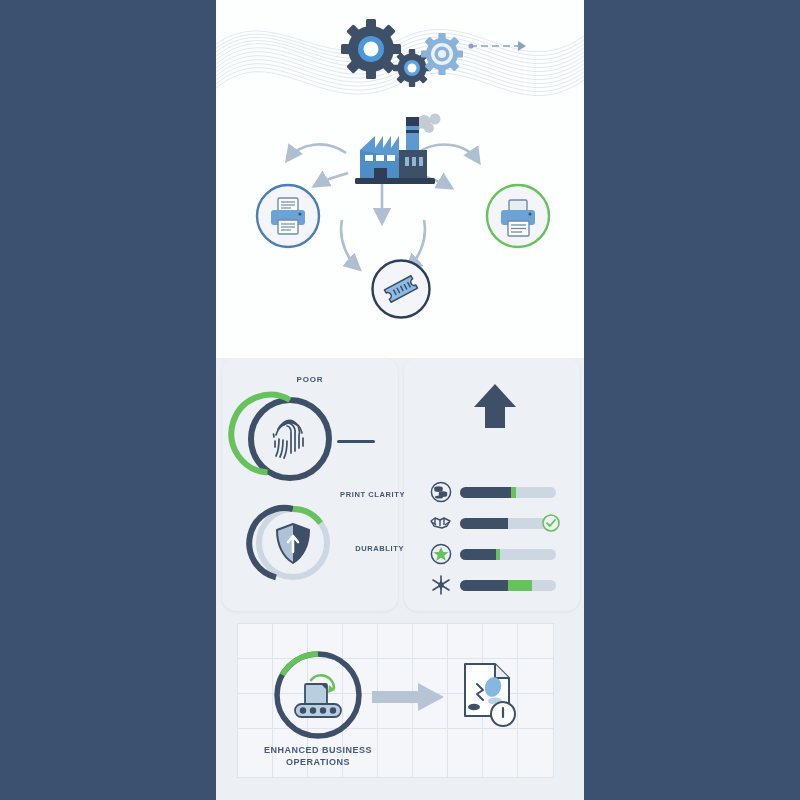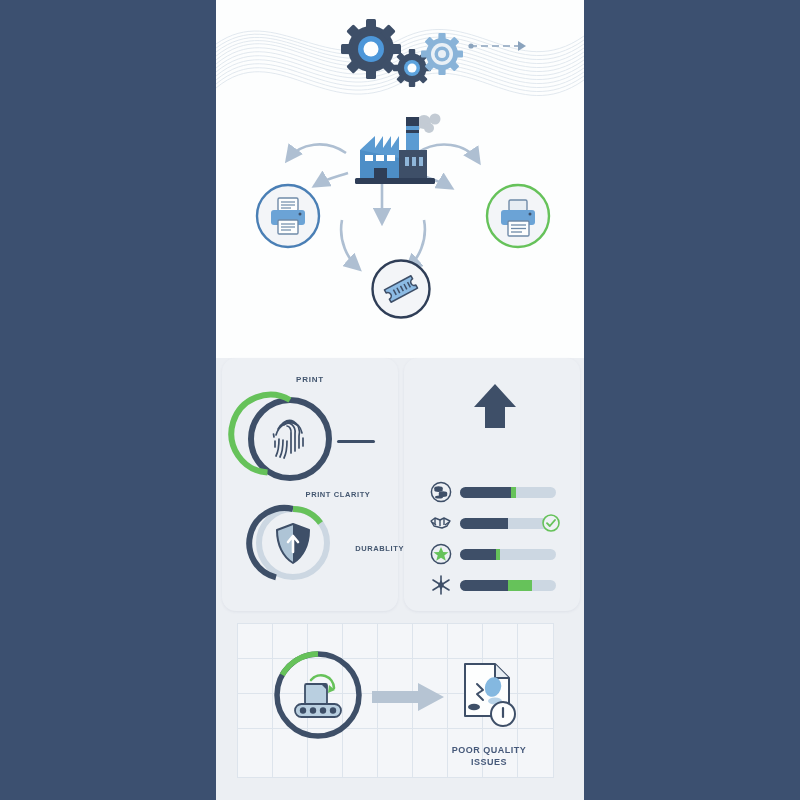--- a/index.html
+++ b/index.html
@@ -250,41 +250,41 @@
           <line x1="32" y1="28" x2="32" y2="34"></line>
           <line x1="36" y1="28" x2="36" y2="34"></line>
           <line x1="40" y1="28" x2="40" y2="34"></line>
         </g>
       </g>
     </svg>
   </div>
 
   <div class="panel panel-left"></div>
 
-  <div class="lbl" style="left:242px;top:374px;width:136px;">PRINT</div>
+  <div class="lbl" style="left:242px;top:374px;width:136px;">POOR</div>
 
   <svg class="abs" style="left:243px;top:392px;" width="94" height="94" viewBox="0 0 94 94">
     <circle cx="47" cy="47" r="39" fill="none" stroke="#3e4f68" stroke-width="6"></circle>
     <path d="M47,8 A39,39 0 1,0 24.5,80.6" fill="none" stroke="#66c25a" stroke-width="6"></path>
     <g transform="translate(47,47)" fill="none" stroke="#3e4f68" stroke-width="1.7" stroke-linecap="round">
       <path d="M-12,-10 A13,15 0 0 1 12,-6"></path>
       <path d="M-14,-4 A15,19 0 0 1 7,-14"></path>
       <path d="M-9,-13 A10,12 0 0 1 9,-3 L9,9"></path>
       <path d="M-6,-14 A7,9 0 0 1 5,-5 L5,12"></path>
       <path d="M-3,-13 A4,6 0 0 1 1,-6 L1,14"></path>
       <path d="M-15,2 L-15,8"></path>
       <path d="M-11,0 C-11,8 -12,13 -14,17"></path>
       <path d="M-7,1 C-7,9 -8,14 -10,18"></path>
       <path d="M-3,2 C-3,10 -4,15 -6,19"></path>
       <path d="M13,-1 L13,7"></path>
       <path d="M-16,-2 L-16.5,-5"></path>
     </g>
   </svg>
 
-  <div class="lbl lbl-sm" style="left:292px;top:489px;width:92px;text-align:center;">PRINT CLARITY</div>
+  <div class="lbl lbl-sm" style="left:313px;top:489px;width:92px;text-align:right;">PRINT CLARITY</div>
 
   <div class="abs" style="left:337px;top:440px;width:38px;height:3px;background:#3e4f68;border-radius:2px;"></div>
 
   <svg class="abs" style="left:252px;top:502px;" width="82" height="82" viewBox="0 0 82 82">
     <circle cx="41" cy="41" r="34" fill="none" stroke="#ccd7e2" stroke-width="6"></circle>
     <path d="M41,7 A34,34 0 1,0 24,75.4" fill="none" stroke="#3e4f68" stroke-width="6"></path>
     <path d="M41,7 A34,34 0 0,1 68.5,21" fill="none" stroke="#66c25a" stroke-width="6"></path>
     <g transform="translate(41,41)">
       <path d="M0,-19 L16,-13 C16,2 10,14 0,20 C-10,14 -16,2 -16,-13 Z" fill="#aec4d6" stroke="#3e4f68" stroke-width="2" stroke-linejoin="round"></path>
       <path d="M0,-19 L16,-13 C16,2 10,14 0,20 Z" fill="#3e4f68"></path>
@@ -411,17 +411,17 @@
       <path d="M38,4 L38,18 L52,18" fill="#e8eef4" stroke="#3e4f68" stroke-width="2" stroke-linejoin="round"></path>
       <ellipse cx="36" cy="27" rx="8" ry="10" transform="rotate(18 36 27)" fill="#84b8e0"></ellipse>
       <ellipse cx="38" cy="41" rx="7" ry="3.5" fill="#b8d3e8"></ellipse>
       <ellipse cx="17" cy="47" rx="6" ry="3.2" fill="#3e4f68"></ellipse>
       <path d="M20,24 L26,30 L20,34 L26,40" fill="none" stroke="#3e4f68" stroke-width="2" stroke-linecap="round" stroke-linejoin="round"></path>
       <circle cx="46" cy="54" r="12" fill="#fdfefe" stroke="#3e4f68" stroke-width="2"></circle>
       <line x1="46" y1="48" x2="46" y2="57" stroke="#3e4f68" stroke-width="2.2" stroke-linecap="round"></line>
     </g>
   </svg>
 
-
-  <div class="lbl-grid" style="left:425px;top:744px;width:128px;">POOR QUALITY
-ISSUES</div>
+  <div class="lbl-grid" style="left:248px;top:744px;width:140px;">ENHANCED BUSINESS
+OPERATIONS</div>
+
 
 </div>
 
 </body></html>

